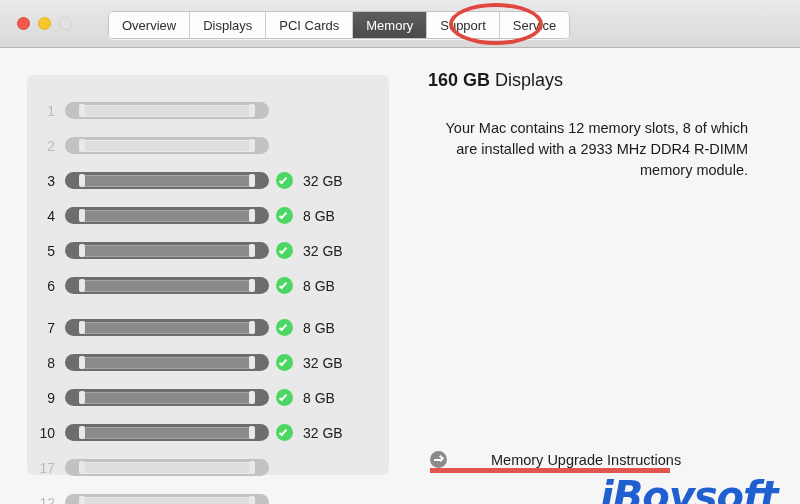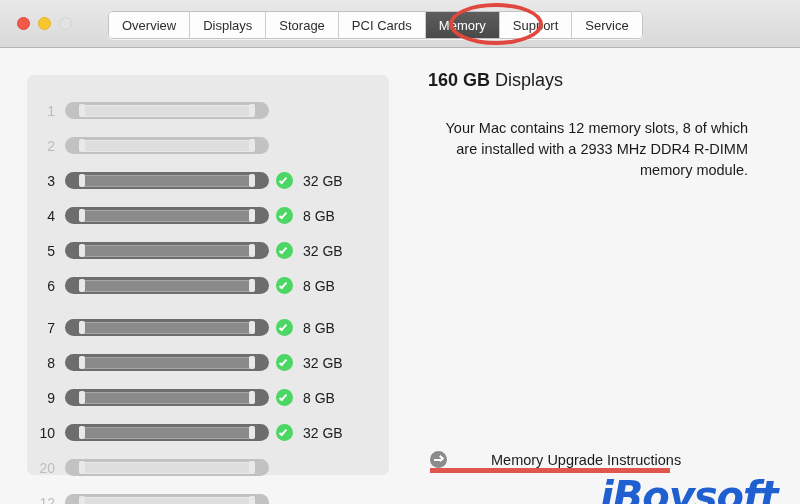--- a/index.html
+++ b/index.html
@@ -330,21 +330,20 @@
   <div id="titlebar">
     <div class="traffic-lights">
       <div class="tl tl-close"></div>
       <div class="tl tl-min"></div>
       <div class="tl tl-zoom"></div>
     </div>
 
     <div id="tab-bar">
       <div class="tab">Overview</div>
       <div class="tab">Displays</div>
-      <div class="tab">Storage</div>
       <div class="tab">PCI Cards</div>
       <div class="tab selected">Memory</div>
       <div class="tab">Support</div>
       <div class="tab">Service</div>
     </div>
 
     <div id="memory-highlight"></div>
   </div>
 
   <div id="content">
@@ -473,21 +472,21 @@
               <div class="dimm-inner"></div>
               <div class="dimm-notch left"></div>
               <div class="dimm-notch right"></div>
             </div>
             <div class="slot-status">
               <div class="check-badge"></div>
             </div>
             <div class="slot-size">32 GB</div>
           </div>
           <div class="slot-row empty">
-            <div class="slot-num">20</div>
+            <div class="slot-num">17</div>
             <div class="dimm">
               <div class="dimm-body"></div>
               <div class="dimm-inner"></div>
               <div class="dimm-notch left"></div>
               <div class="dimm-notch right"></div>
             </div>
             <div class="slot-status"></div>
             <div class="slot-size"></div>
           </div>
           <div class="slot-row empty">

